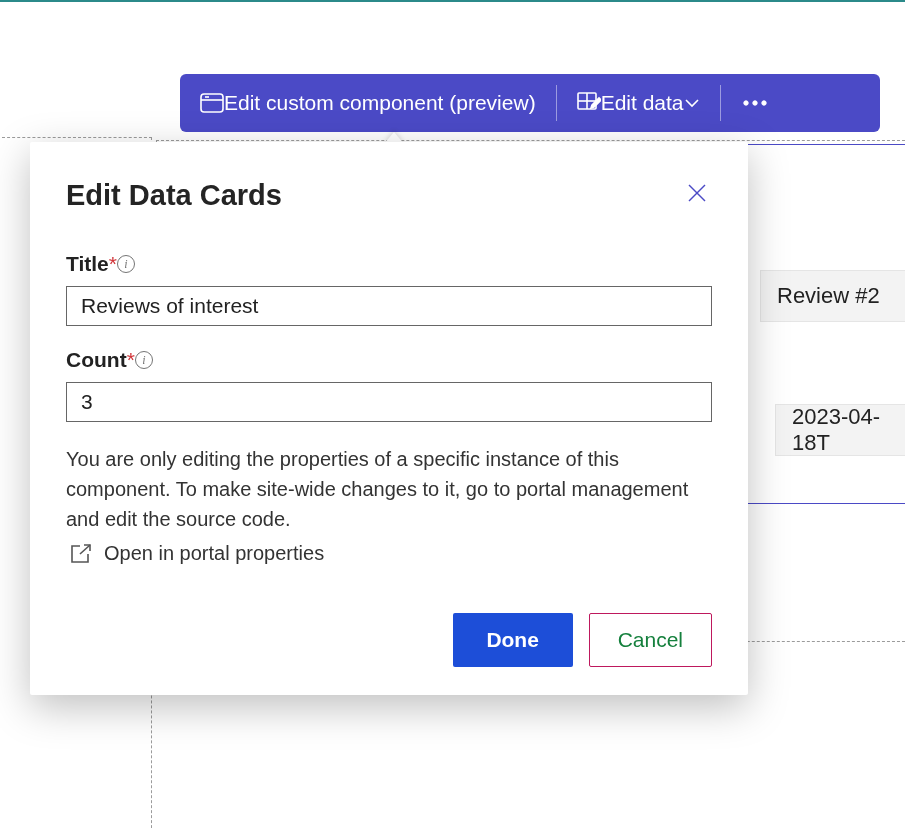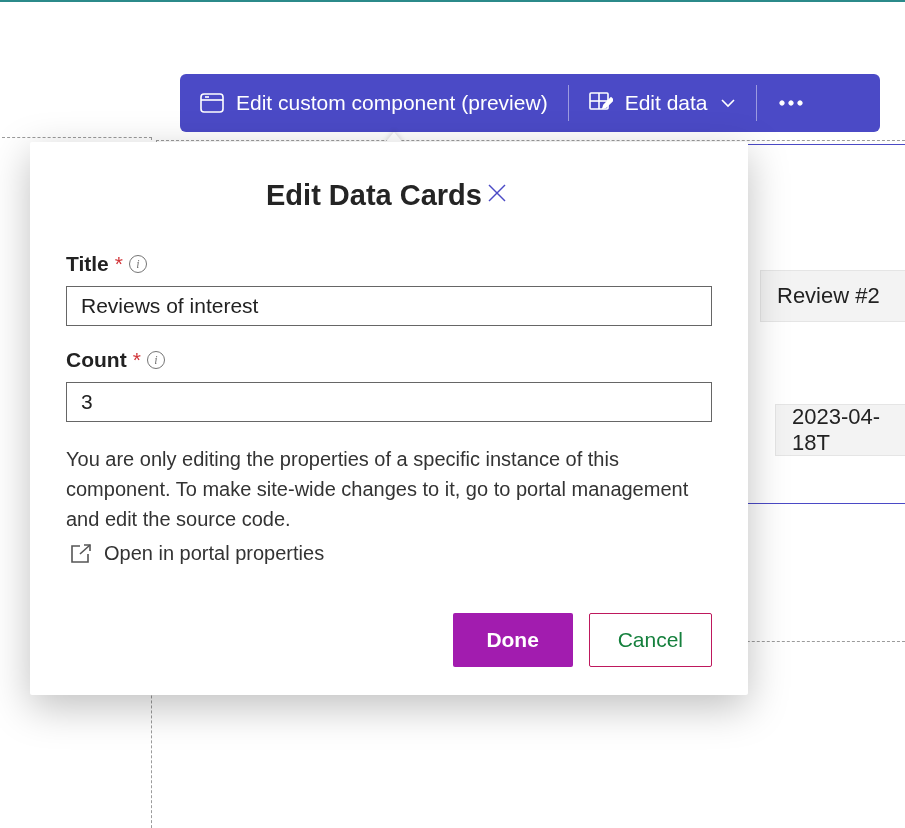--- a/index.html
+++ b/index.html
@@ -76,21 +76,21 @@
       background: #4b4ac6;
       border-radius: 6px;
       display: flex;
       align-items: center;
       color: #fff;
       font-size: 21px;
     }
     .toolbar-btn {
       display: flex;
       align-items: center;
-      gap: 12px;
+      gap: 0;
       padding: 0 20px;
       height: 100%;
       cursor: pointer;
     }
     .toolbar-sep {
       width: 1px;
       height: 36px;
       background: rgba(255,255,255,0.45);
     }
     .toolbar svg { stroke: #fff; }
@@ -109,39 +109,38 @@
       top: 140px;
       left: 30px;
       width: 718px;
       background: #fff;
       box-shadow: 0 12px 40px rgba(0,0,0,0.25);
       border-radius: 2px;
       padding: 36px 36px 28px 36px;
     }
     .dialog-header {
       display: flex;
-      justify-content: center;
+      justify-content: space-between;
       align-items: center;
       margin-bottom: 40px;
     }
     .dialog-title {
       font-size: 29px;
       font-weight: 600;
       color: #242424;
     }
     .close-btn { cursor: pointer; padding: 4px; }
     .field { margin-bottom: 22px; }
     .field-label {
       font-size: 21px;
       font-weight: 600;
       color: #222;
       margin-bottom: 10px;
       display: flex;
       align-items: center;
-      gap: 6px;
     }
     .req { color: #d13438; font-weight: 400; }
     .info-icon {
       width: 18px; height: 18px;
       border: 1.5px solid #757575;
       border-radius: 50%;
       display: inline-flex;
       align-items: center;
       justify-content: center;
       font-size: 12px;
@@ -185,21 +184,21 @@
     .btn {
       height: 54px;
       padding: 0 28px;
       font-size: 21px;
       font-family: inherit;
       border-radius: 2px;
       cursor: pointer;
       min-width: 120px;
     }
     .btn-primary {
-      background: #a21caf;
+      background: #1d4ed8;
       color: #fff;
       border: none;
       font-weight: 600;
     }
     .btn-secondary {
       background: #fff;
       color: #15803d;
       border: 1px solid #be185d;
     }
   </style>

